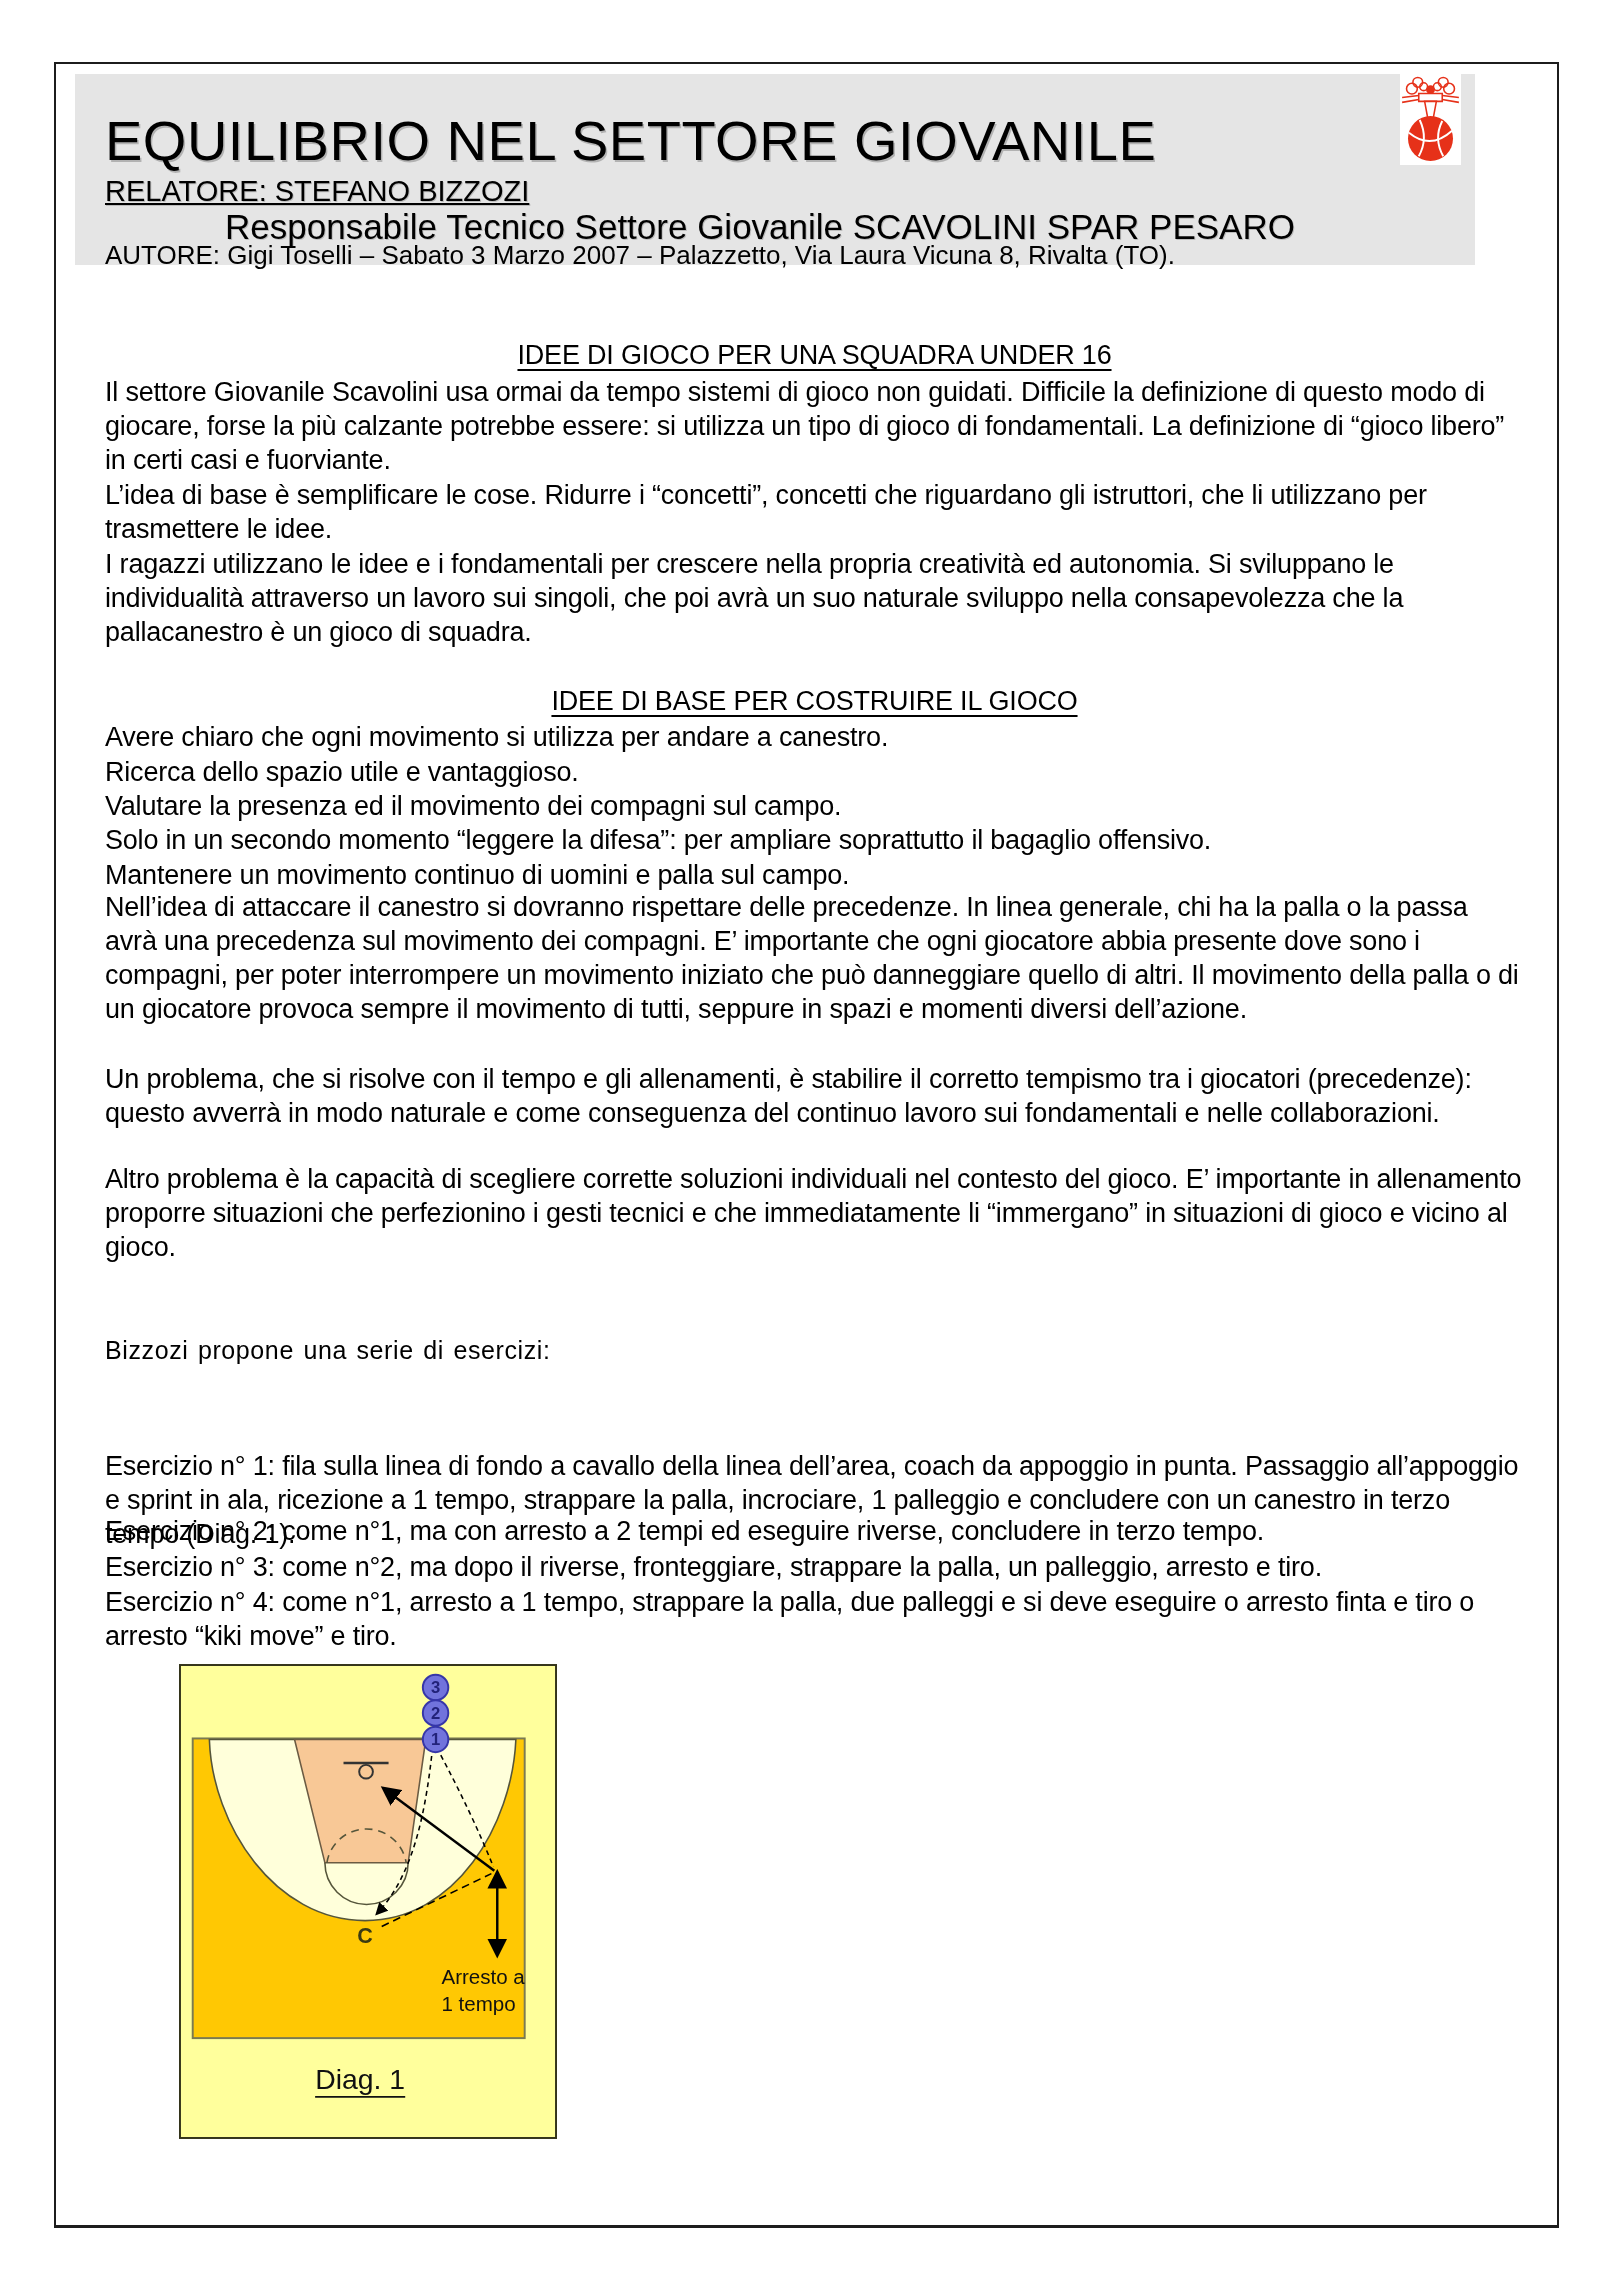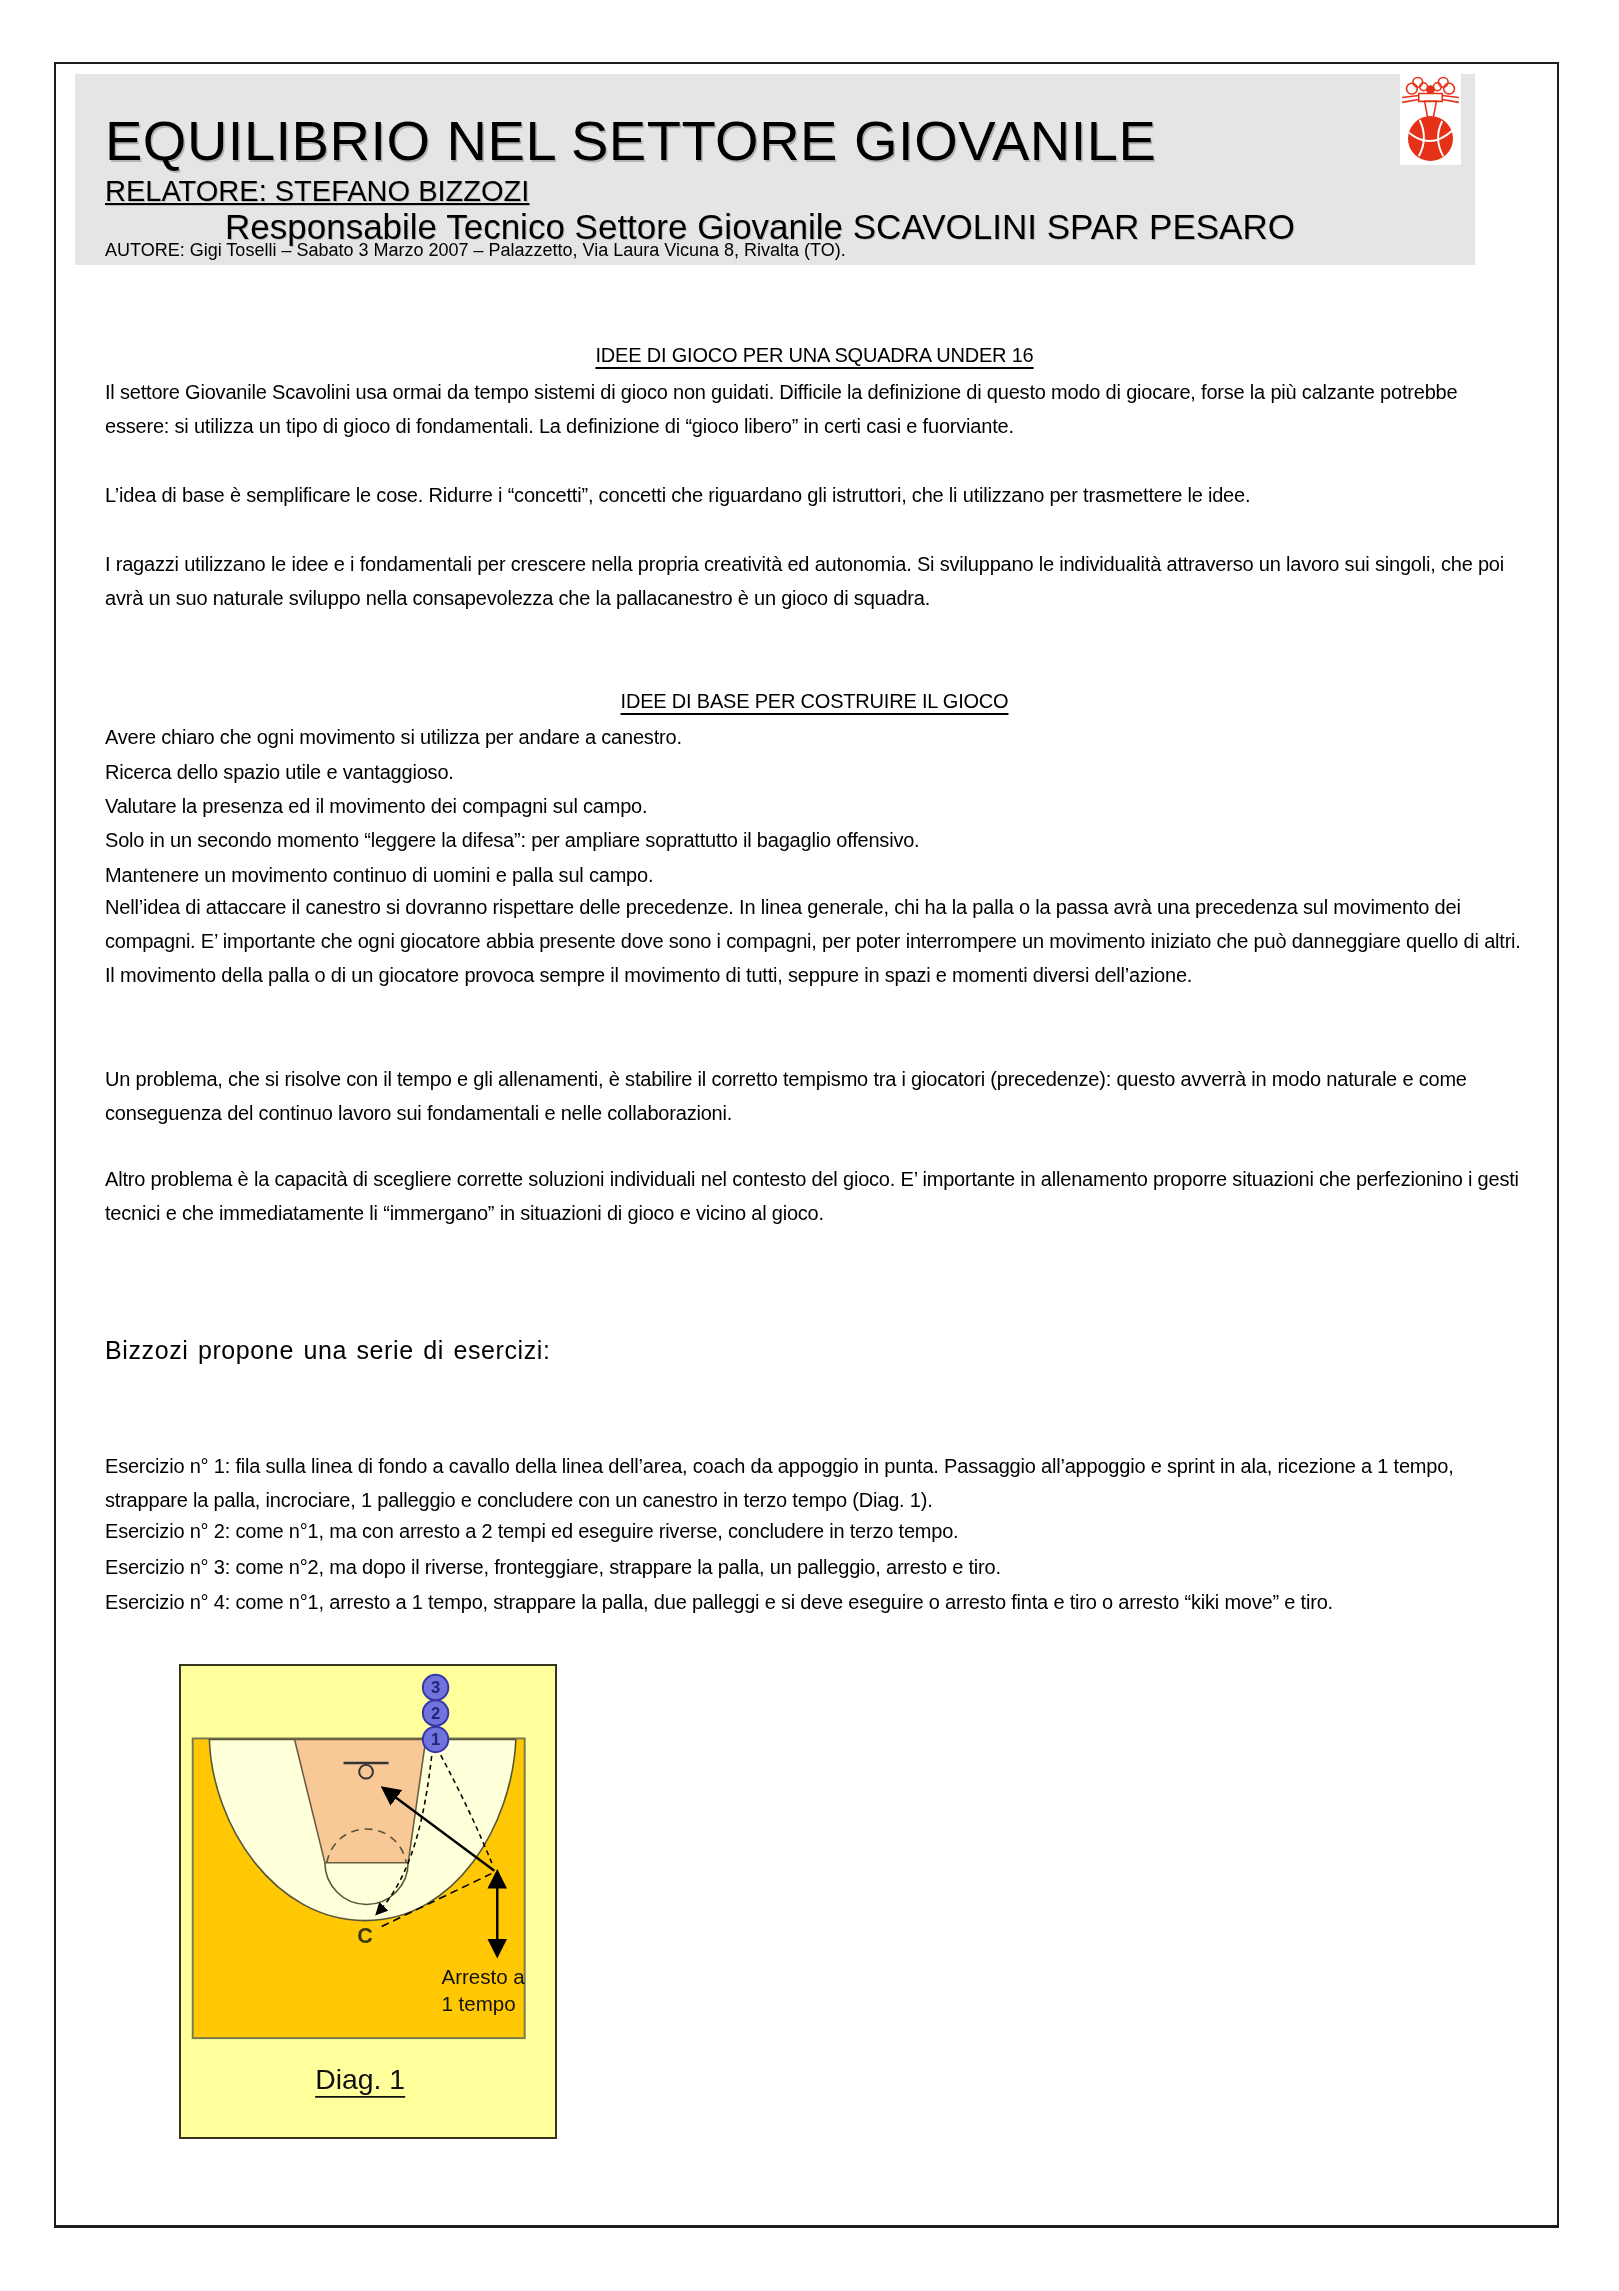--- a/index.html
+++ b/index.html
@@ -7,23 +7,23 @@
        font-family:"Liberation Sans","DejaVu Sans",sans-serif;color:#000;}
   .page-border{position:absolute;left:54px;top:62px;width:1501px;height:2161px;
        border:2px solid #1c1c1c;border-bottom-width:3.9px;background:#fff;}
   .header-band{position:absolute;left:75px;top:74px;width:1400px;height:191px;background:#e5e5e5;}
   .doc-title{position:absolute;left:105px;top:108px;font-size:56px;letter-spacing:0.5px;
        text-shadow:1.5px 1.5px 0 rgba(0,0,0,.22);white-space:nowrap;}
   .doc-relatore{position:absolute;left:105px;top:175px;font-size:29px;
        text-shadow:1px 1px 0 rgba(0,0,0,.18);white-space:nowrap;text-decoration:underline;}
   .doc-responsabile{position:absolute;left:225px;top:207px;font-size:35px;
        text-shadow:1px 1px 0 rgba(0,0,0,.18);white-space:nowrap;}
-  .doc-autore{position:absolute;left:105px;top:240px;font-size:18px;white-space:nowrap;}
+  .doc-autore{position:absolute;left:105px;top:240px;font-size:26px;white-space:nowrap;}
   .logo-box{position:absolute;left:1400px;top:74px;width:61px;height:91px;background:#fff;}
-  .para{position:absolute;left:105px;width:1419px;font-size:20px;line-height:34px;
+  .para{position:absolute;left:105px;width:1419px;font-size:27px;line-height:34px;
        letter-spacing:-0.2px;}
   .heading{text-align:center;}
   .heading .u{text-decoration:underline;text-decoration-thickness:2px;text-underline-offset:4.9px;}
   .intro-line{font-size:25px;letter-spacing:0.6px;word-spacing:2px;}
   .diagram{position:absolute;left:179px;top:1664px;width:378px;height:475px;}
 </style>
 </head>
 <body>
 
 <div class="page-border"></div>

